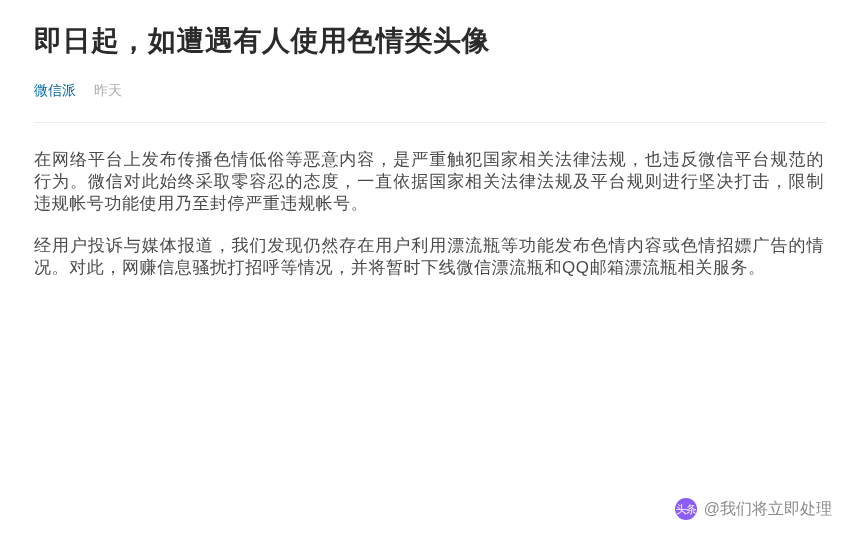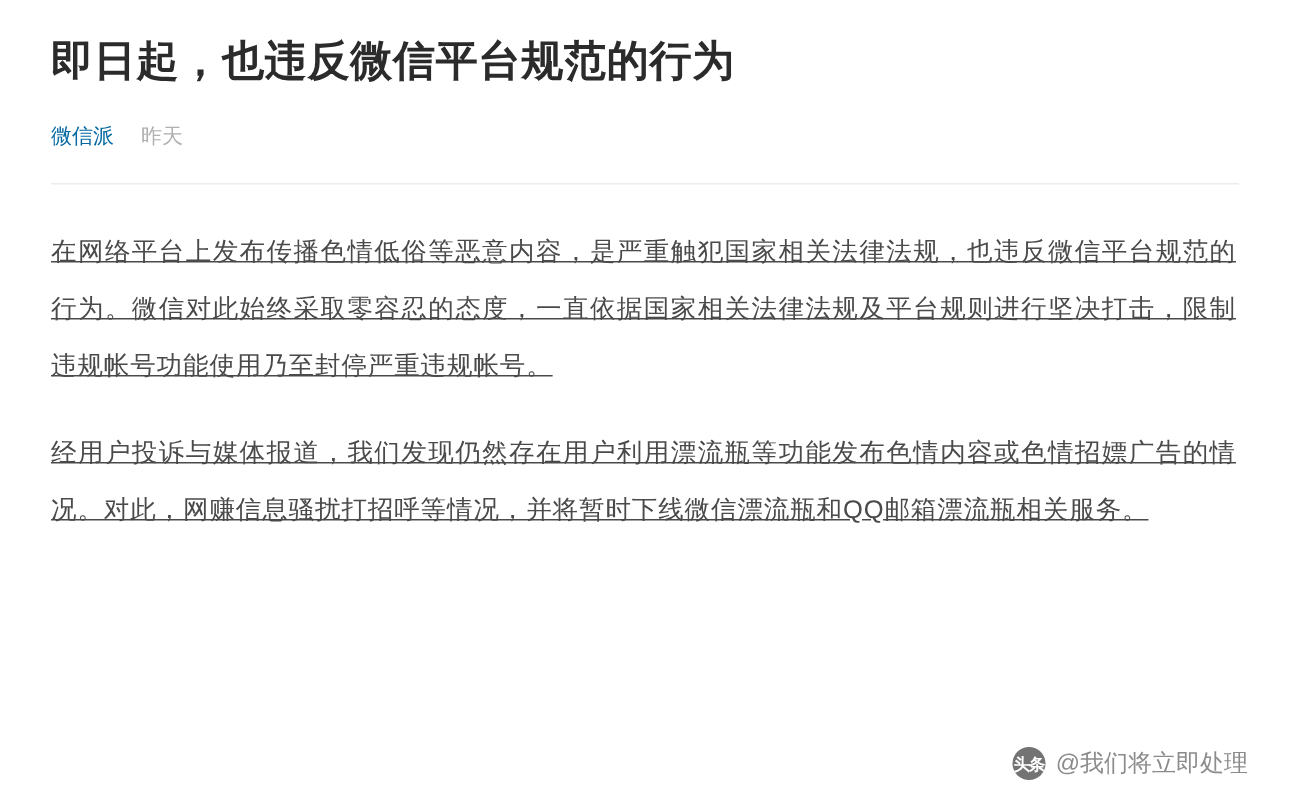--- a/index.html
+++ b/index.html
@@ -57,48 +57,47 @@
     width: 100%;
     background: #ececec;
   }
 
   .body-content {
     margin-top: 26px;
   }
 
   .para {
     font-size: 17px;
-    line-height: 38px;
+    line-height: 22px;
     color: #4a4a4a;
     letter-spacing: 0.6px;
     margin: 0 0 20px 0;
     text-align: justify;
     width: 790px;
-    text-decoration: underline;
   }
 
   .watermark {
     position: absolute;
     right: 28px;
     bottom: 14px;
     display: flex;
     align-items: center;
     gap: 7px;
   }
   .wm-logo {
     width: 22px;
     height: 22px;
     border-radius: 50%;
-    background: #737373;
+    background: #8b5cf6;
     display: flex;
     align-items: center;
     justify-content: center;
     color: #ffffff;
     font-size: 11px;
-    font-weight: bold;
+    font-weight: normal;
     letter-spacing: -1px;
   }
   .wm-text {
     font-size: 16px;
     color: #8c8c8c;
   }
 
   .fade-bottom {
     position: absolute;
     left: 0;
@@ -107,21 +106,21 @@
     height: 40px;
     background: linear-gradient(to bottom, rgba(255,255,255,0), rgba(255,255,255,0.9));
     pointer-events: none;
   }
 </style>
 </head>
 <body>
 
 <div class="page">
 
-  <h1 class="article-title">即日起，也违反微信平台规范的行为</h1>
+  <h1 class="article-title">即日起，如遭遇有人使用色情类头像</h1>
 
   <div class="meta-row">
     <span class="meta-author">微信派</span>
     <span class="meta-time">昨天</span>
   </div>
 
   <div class="divider"></div>
 
   <div class="body-content">
     <p class="para">在网络平台上发布传播色情低俗等恶意内容，是严重触犯国家相关法律法规，也违反微信平台规范的行为。微信对此始终采取零容忍的态度，一直依据国家相关法律法规及平台规则进行坚决打击，限制违规帐号功能使用乃至封停严重违规帐号。</p>

